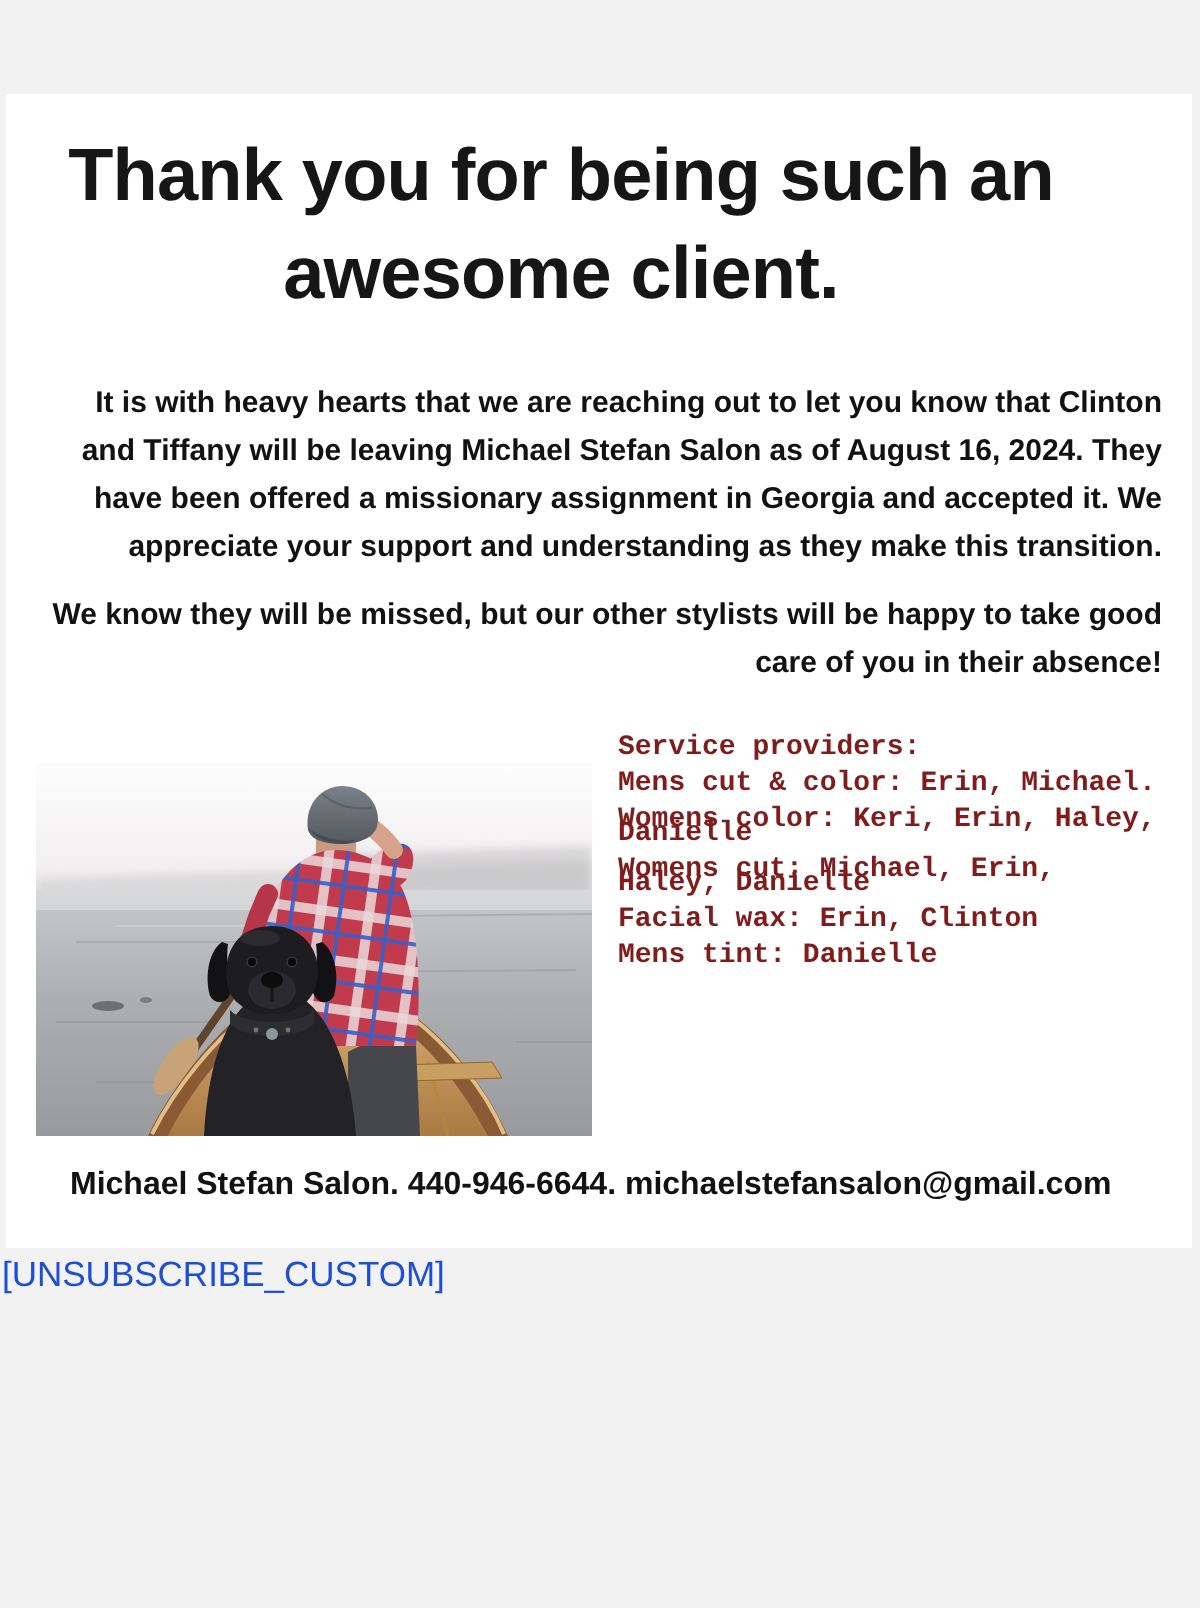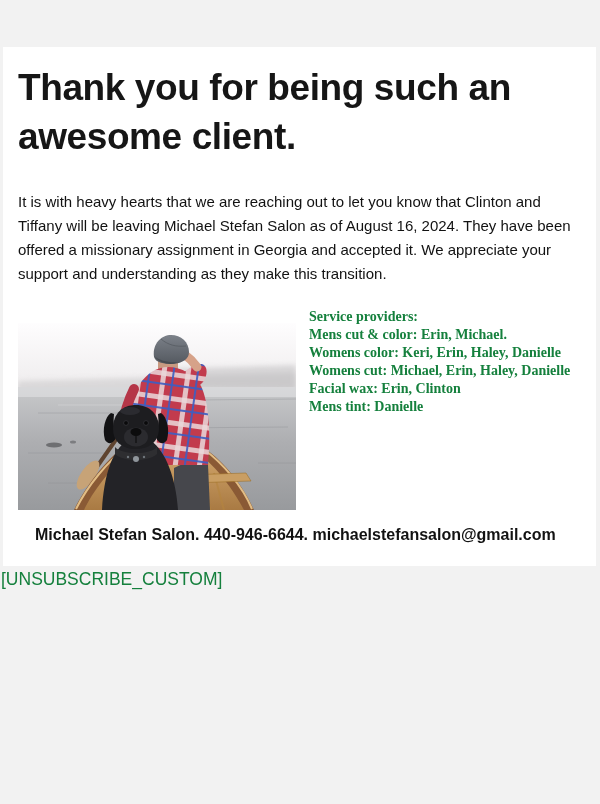--- a/index.html
+++ b/index.html
@@ -14,58 +14,60 @@
     background:#ffffff;
     padding:16px 15px 19px;
     box-sizing:border-box;
   }
   h1.heading{
     margin:0 0 29px 0;
     font-size:37px;line-height:49px;
     font-weight:800;letter-spacing:-0.4px;
     color:#161616;
     max-width:525px;
+    text-align:center;
   }
   p.body{
     margin:0 0 10px 0;
     font-size:15px;line-height:24px;
-    font-weight:400;color:#121212;
+    font-weight:700;color:#121212;text-align:right;
   }
   .row{display:flex;margin-top:24px}
   .photo{
     width:278px;height:187px;
     margin-top:13px;flex:0 0 auto;
     overflow:hidden;
   }
   .photo svg{display:block}
   .services{
     width:272px;margin-left:13px;padding-top:3px;
-    font-family:Liberation Serif, serif;
-    font-weight:700;color:#15803d;
+    font-family:Liberation Mono, monospace;
+    font-weight:700;color:#7f1d1d;
   }
   .svc{font-size:14px;line-height:7px;margin-bottom:11px}
   p.footer{
     margin:13px 0 0 17px;
     font-size:16px;line-height:24px;
     font-weight:700;color:#121212;
   }
   .unsub{
     margin:3px 16px 0 1px;
     font-size:17.5px;line-height:21px;
-    color:#15803d;
+    color:#1d4ed8;
   }
 </style>
 </head>
 <body>
 
 <div class="card">
 
   <h1 class="heading">Thank you for being such an awesome client.</h1>
 
   <p class="body">It is with heavy hearts that we are reaching out to let you know that Clinton and Tiffany will be leaving Michael Stefan Salon as of August 16, 2024. They have been offered a missionary assignment in Georgia and accepted it. We appreciate your support and understanding as they make this transition.</p>
+  <p class="body">We know they will be missed, but our other stylists will be happy to take good care of you in their absence!</p>
 
   <div class="row">
 
     <div class="photo">
       <svg viewBox="0 0 278 187" width="278" height="187" aria-hidden="true">
         <defs>
           <linearGradient id="fog" x1="0" y1="0" x2="0" y2="1">
             <stop offset="0" stop-color="#fefdfe"></stop>
             <stop offset="0.65" stop-color="#f0eeef"></stop>
             <stop offset="1" stop-color="#e0dfe0"></stop>

